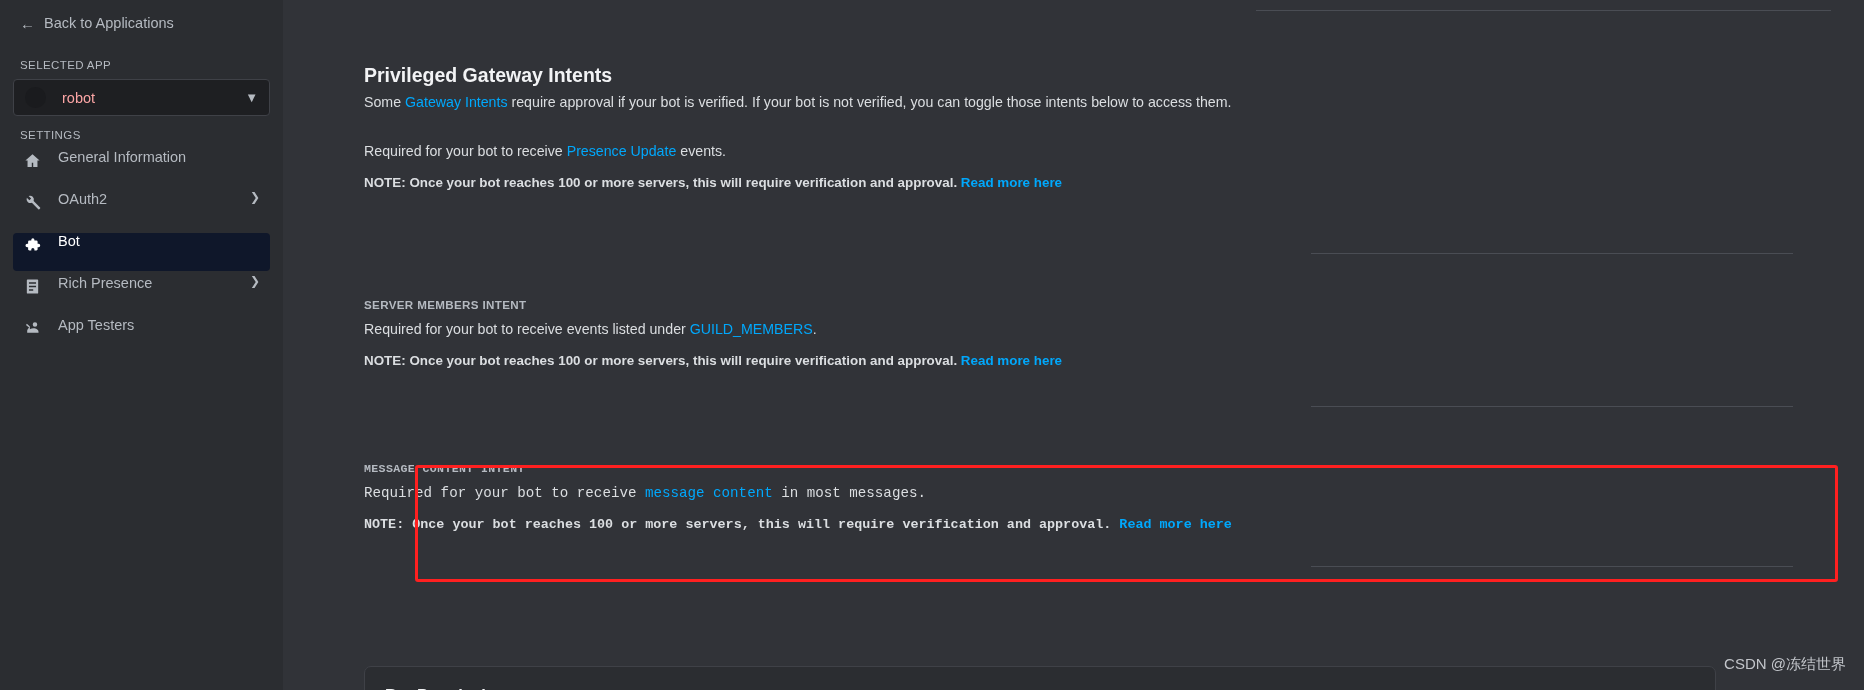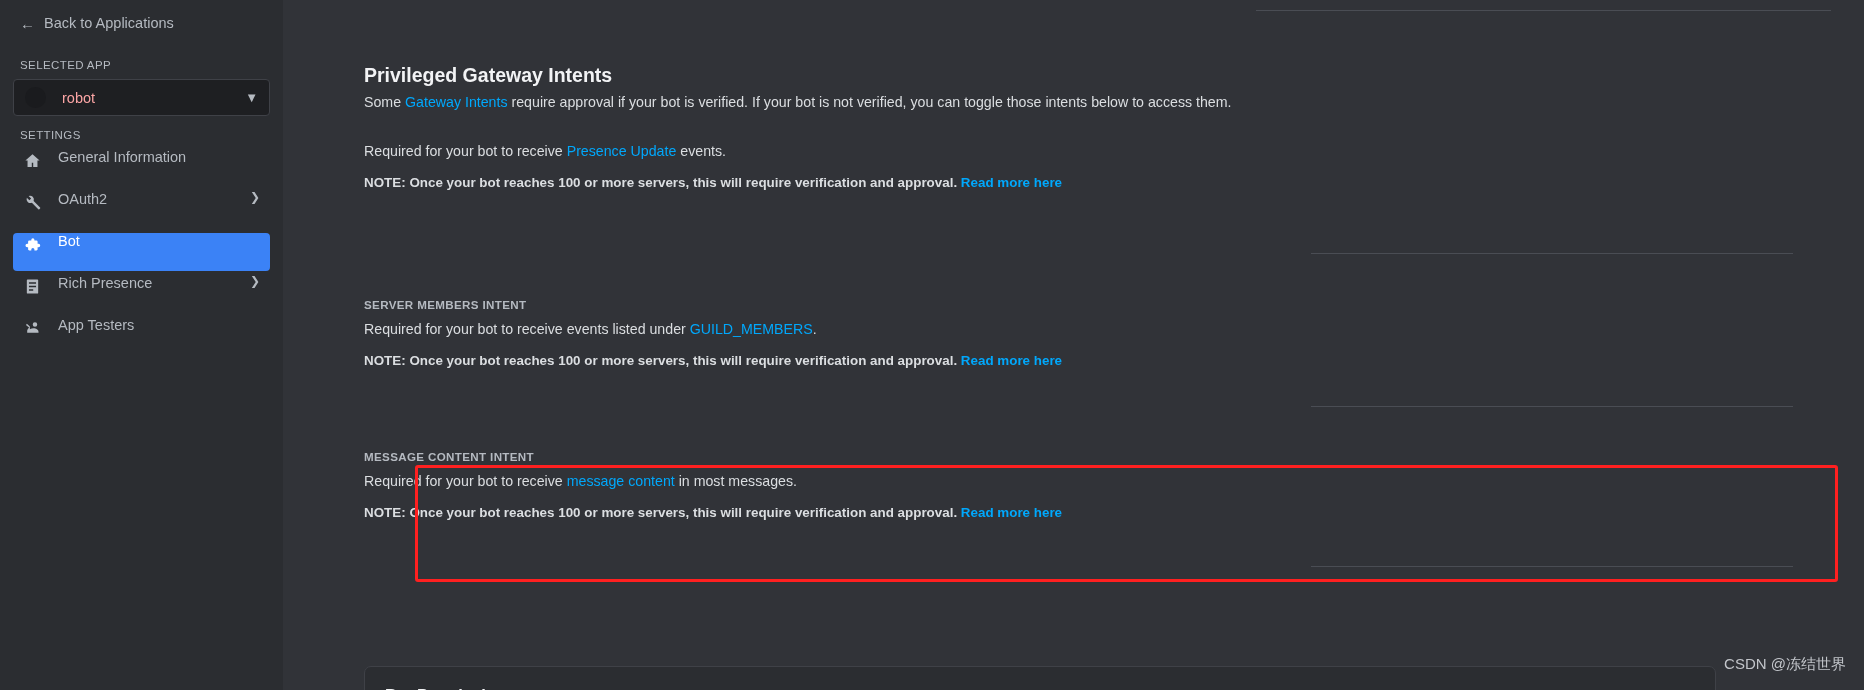--- a/index.html
+++ b/index.html
@@ -111,21 +111,21 @@
     font-size: 14.5px;
     flex: 1;
     white-space: nowrap;
   }
   .nav-item .nav-chev {
     font-size: 12px;
     color: #b5bac1;
     line-height: 1;
   }
   .nav-item.active {
-    background: #3b82f6;
+    background: #0f172a;
     color: #ffffff;
   }
   .nav-item.active .nav-icon svg { fill: #ffffff; }
 
   
   #main {
     flex: 1;
     height: 690px;
     position: relative;
     overflow: hidden;
@@ -339,21 +339,21 @@
     <div class="intent-desc">
       <span>Required for your bot to receive events listed under </span><a class="lnk">GUILD_MEMBERS</a><span>.</span>
     </div>
     <div class="intent-note">
       <span>NOTE: Once your bot reaches 100 or more servers, this will require verification and approval. </span><a class="lnk bold">Read more here</a>
     </div>
   </div>
 
   <div class="sec-divider" style="top:406px;"></div>
 
-  <div class="intent-block" style="top:450px;">
+  <div class="intent-block" style="top:462px;font-family:Liberation Mono, monospace;">
     <div class="intent-title">MESSAGE CONTENT INTENT</div>
     <div class="intent-desc">
       <span>Required for your bot to receive </span><a class="lnk">message content</a><span> in most messages.</span>
     </div>
     <div class="intent-note">
       <span>NOTE: Once your bot reaches 100 or more servers, this will require verification and approval. </span><a class="lnk bold">Read more here</a>
     </div>
   </div>
 
   <div class="sec-divider" style="top:566px;"></div>

